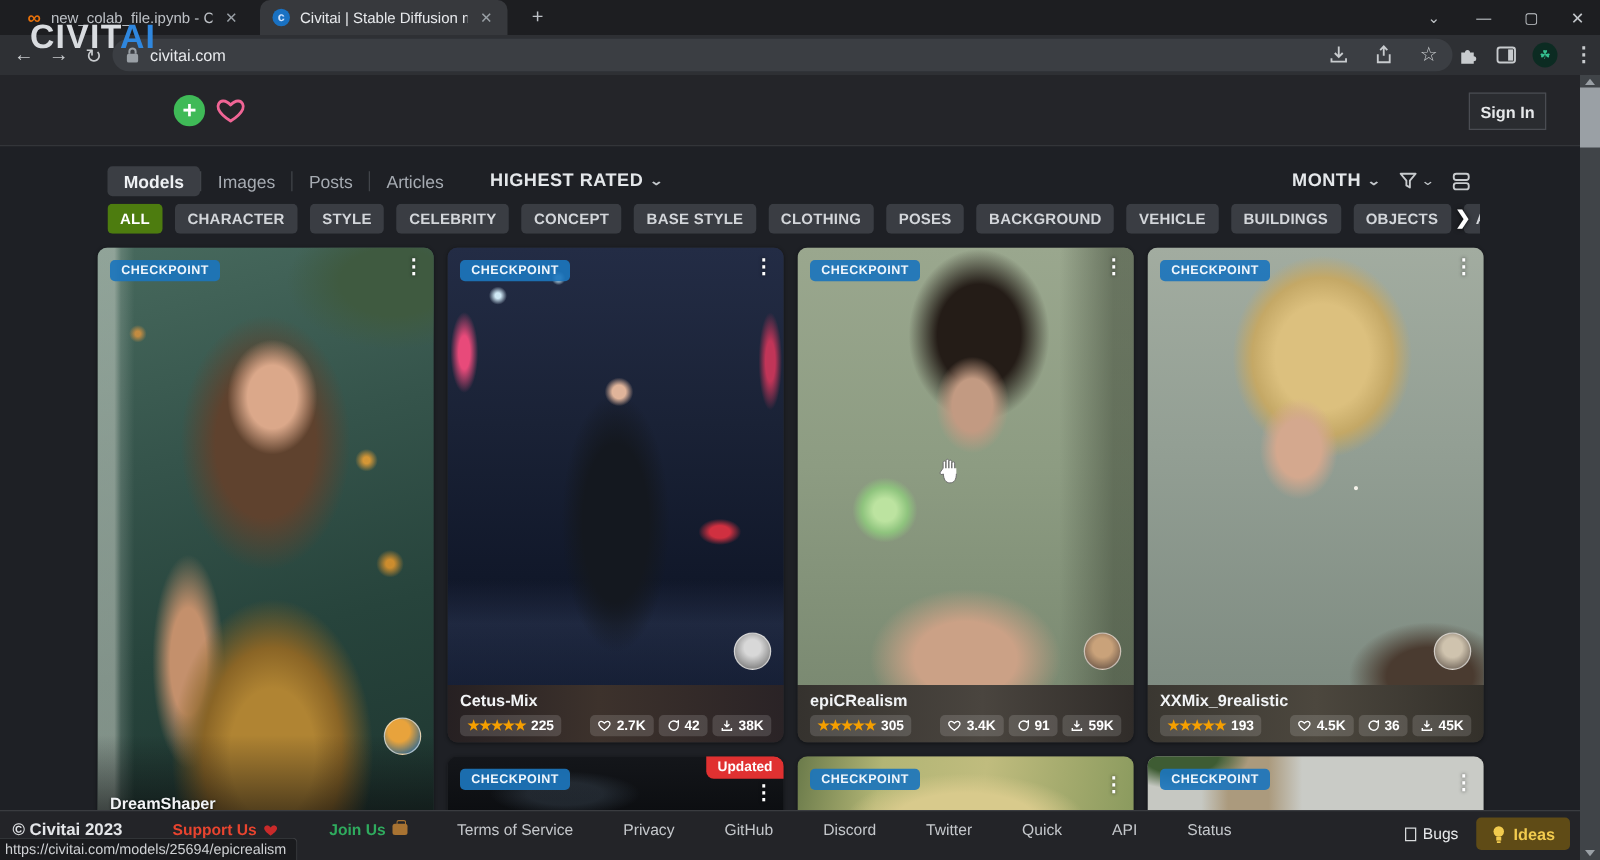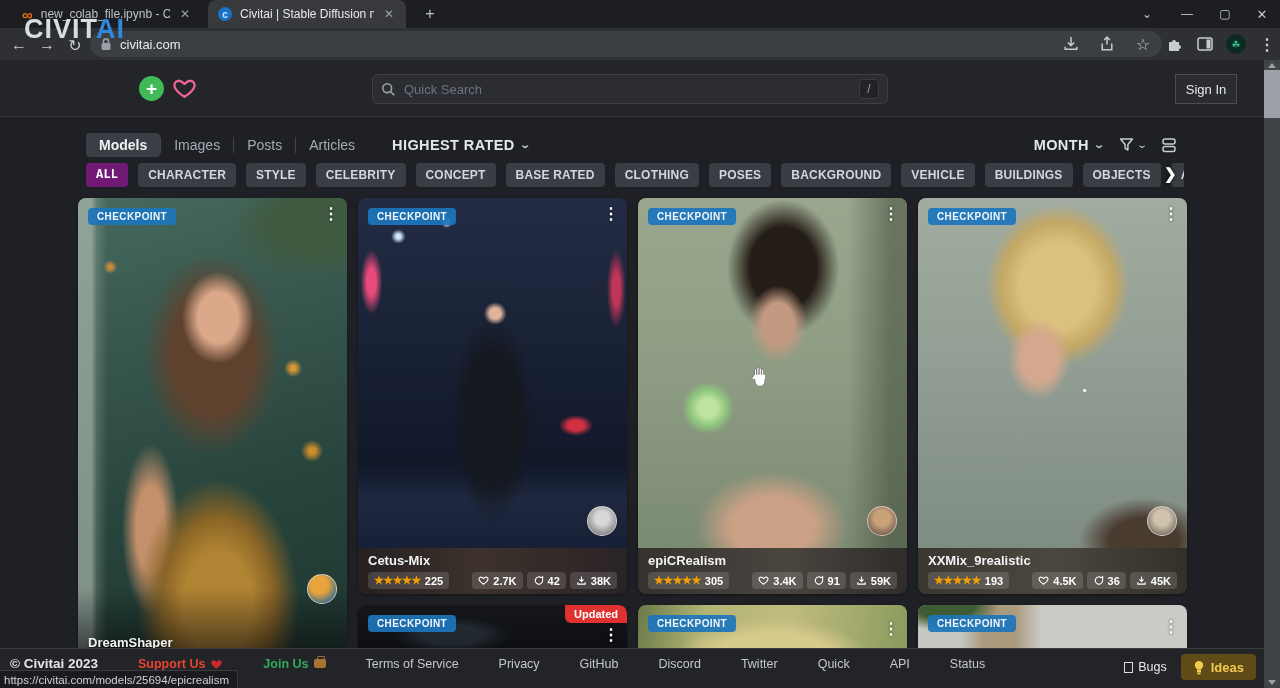--- a/index.html
+++ b/index.html
@@ -47,42 +47,42 @@
     align-items:center; justify-content:center; line-height:0; }
   .heartbtn { position:absolute; left:172px; top:76px; width:25px; height:25px; }
   .searchbox { position:absolute; left:372px; top:74px; width:516px; height:30px; background:#2b2d32;
     border:1px solid #3e4046; border-radius:6px; display:flex; align-items:center; padding:0 8px; gap:8px; }
   .searchbox input { flex:1; background:transparent; border:none; outline:none; color:#c7cbd1;
     font-size:13px; font-family:"Liberation Sans",sans-serif; }
   .searchbox input::placeholder { color:#6e737c; }
   .kbd { width:20px; height:20px; background:#222327; border:1px solid #3a3c41; border-radius:4px;
     color:#9aa0a8; font-size:12px; display:flex; align-items:center; justify-content:center; }
   .signin { position:absolute; left:1175px; top:74px; width:62px; height:30px; background:#2a2c30;
-    border:1px solid #4a4c52; border-radius:0; color:#e6e8ea; font-size:13px; font-weight:normal;
+    border:1px solid #4a4c52; border-radius:0; color:#e6e8ea; font-size:13px; font-weight:bold;
     display:flex; align-items:center; justify-content:center; }
 
   
   .nav-row { position:absolute; left:86px; top:131px; height:27px; display:flex; align-items:center; }
   .seg { display:flex; align-items:center; }
   .seg .tabitem { padding:4px 13px; font-size:14px; color:#a6abb2; }
   .seg .tabitem.on { background:#3b3e44; border-radius:4px; color:#eef0f3; font-weight:bold; }
   .seg .sep { width:1px; height:16px; background:#41444a; }
   .sortdd { margin-left:24px; font-size:14.5px; font-weight:800; letter-spacing:.4px; color:#e4e7ea;
     display:flex; align-items:center; gap:6px; }
   .chev { font-size:10px; color:#c3c7cb; transform:scaleX(1.4); }
   .nav-right { position:absolute; right:102px; top:131px; height:27px; display:flex;
     align-items:center; gap:14px; }
   .perioddd { font-size:14.5px; font-weight:800; letter-spacing:.4px; color:#e4e7ea; display:flex;
     align-items:center; gap:6px; }
   .filterbtn { display:flex; align-items:center; gap:3px; }
   .chips { position:absolute; left:86px; top:163px; width:1098px; height:24px; display:flex;
     gap:10px; overflow:hidden; }
   .chip { flex:none; background:#3a3d43; color:#d3d6da; font-size:12px; font-weight:bold;
     padding:5px 10px; border-radius:4px; white-space:nowrap; letter-spacing:.2px; }
-  .chip.on { background:#701a75; color:#fff;font-family:Liberation Mono, monospace; }
+  .chip.on { background:#4d7c0f; color:#fff; }
   .chips-next { position:absolute; left:1164px; top:165px; color:#fff; font-size:15px; font-weight:bold;
     text-shadow:0 0 4px rgba(0,0,0,.8); }
 
   
   .card { position:absolute; width:269px; background:#26282d; border-radius:8px; overflow:hidden;
     box-shadow:0 1px 3px rgba(0,0,0,.4); }
   .cimg { position:relative; width:100%; }
   .badge { position:absolute; left:10px; top:10px; background:rgba(28,117,188,.92); color:#f0f6fc;
     font-size:10px; font-weight:bold; letter-spacing:.4px; padding:3px 9px; border-radius:4px; }
   .kebab { position:absolute; right:8px; top:8px; color:#fff; font-size:16px; font-weight:bold;
@@ -245,28 +245,20 @@
   </div>
 
   <div class="site-header"></div>
   <div class="logo"><span class="lg1">CIVIT</span><span class="lg2">AI</span></div>
   <div class="plusbtn">+</div>
   <div class="heartbtn">
     <svg width="25" height="25" viewBox="0 0 24 24">
       <path d="M12 20s-7.5-4.8-9.3-9.1C1.5 8 3 4.9 6.1 4.6c2-.2 3.9.9 5.9 3.1 2-2.2 3.9-3.3 5.9-3.1 3.1.3 4.6 3.4 3.4 6.3C19.5 15.2 12 20 12 20z" fill="none" stroke="#f06595" stroke-width="2.2" stroke-linejoin="round"></path>
     </svg>
   </div>
-  <div class="searchbox">
-    <svg width="15" height="15" viewBox="0 0 15 15">
-      <circle cx="6.2" cy="6.2" r="4.4" fill="none" stroke="#9aa0a8" stroke-width="1.6"></circle>
-      <path d="M9.6 9.6 13.3 13.3" stroke="#9aa0a8" stroke-width="1.6"></path>
-    </svg>
-    <input placeholder="Quick Search" style="">
-    <span class="kbd">/</span>
-  </div>
   <div class="signin">Sign In</div>
 
   <div class="nav-row">
     <div class="seg">
       <span class="tabitem on">Models</span>
       <span class="sep"></span>
       <span class="tabitem">Images</span>
       <span class="sep"></span>
       <span class="tabitem">Posts</span>
       <span class="sep"></span>
@@ -293,21 +285,21 @@
       <rect x="3" y="10.5" width="12" height="5" rx="2" fill="none" stroke="#c8cbce" stroke-width="1.5"></rect>
     </svg>
   </div>
 
   <div class="chips">
     <span class="chip on">ALL</span>
     <span class="chip">CHARACTER</span>
     <span class="chip">STYLE</span>
     <span class="chip">CELEBRITY</span>
     <span class="chip">CONCEPT</span>
-    <span class="chip">BASE RATED</span>
+    <span class="chip">BASE STYLE</span>
     <span class="chip">CLOTHING</span>
     <span class="chip">POSES</span>
     <span class="chip">BACKGROUND</span>
     <span class="chip">VEHICLE</span>
     <span class="chip">BUILDINGS</span>
     <span class="chip">OBJECTS</span>
     <span class="chip">ANIMAL</span>
 
   </div>
   <div class="chips-next">❯</div>

